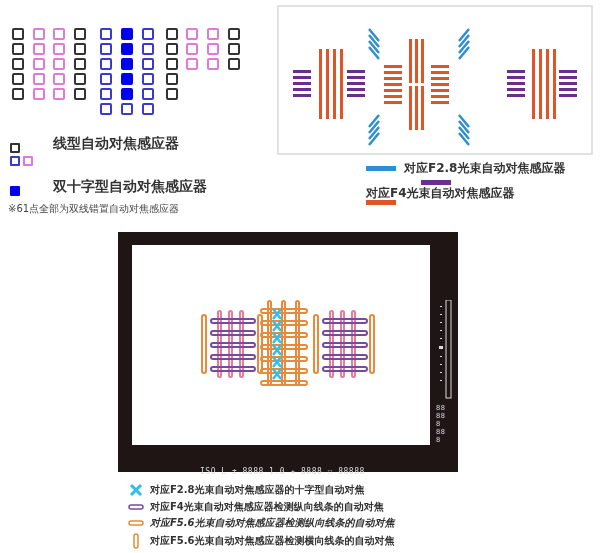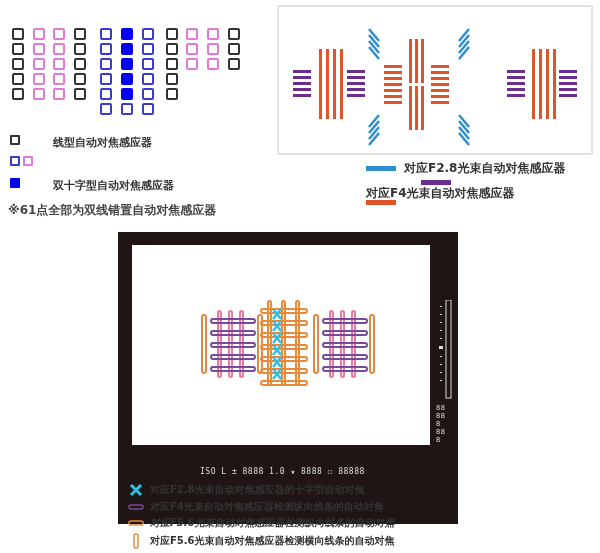--- a/index.html
+++ b/index.html
@@ -2,27 +2,27 @@
 <html><head>
 <meta charset="utf-8">
 <style>
   html,body{margin:0;padding:0;background:#fff;}
   body{width:600px;height:553px;position:relative;overflow:hidden;font-family:"DejaVu Sans",sans-serif;color:#222;}
   .abs{position:absolute;}
   .cell{position:absolute;width:9px;height:9px;border:2px solid #333;border-radius:2px;box-sizing:border-box;background:#fff;}
   .cell.pink{border-color:#e07ad6;}
   .cell.blue{border-color:#3a3ad0;}
   .cell.solid{border-color:#0000ee;background:#0000ee;}
-  .legend-row{position:absolute;display:flex;align-items:flex-start;font-size:11px;font-weight:bold;color:#333;}
+  .legend-row{position:absolute;display:flex;align-items:flex-end;font-size:14px;font-weight:bold;color:#333;}
   .sw{width:10px;height:10px;box-sizing:border-box;border:2px solid #333;border-radius:1px;display:inline-block;margin-right:3px;}
-  .note{position:absolute;font-size:12px;font-weight:bold;color:#444;}
+  .note{position:absolute;font-size:10px;font-weight:normal;color:#444;}
   .box{position:absolute;left:277px;top:5px;width:316px;height:150px;border:2px solid #e2e2e2;box-sizing:border-box;background:#fff;}
   .leg2{position:absolute;left:366px;display:flex;align-items:center;font-size:12px;font-weight:bold;color:#333;}
   .leg2 .line{width:30px;height:5px;margin-right:8px;}
-  .frame{position:absolute;left:118px;top:232px;width:340px;height:292px;background:#1e1514;}
+  .frame{position:absolute;left:118px;top:232px;width:340px;height:240px;background:#1e1514;}
   .inner{position:absolute;left:14px;top:13px;width:298px;height:200px;background:#fff;}
   .vbar{position:absolute;font-family:"DejaVu Sans Mono",monospace;font-size:7px;color:#ddd;letter-spacing:0.5px;}
   .leg3{position:absolute;left:128px;display:flex;align-items:center;font-size:10px;font-weight:bold;color:#333;}
   .leg3 .ic{width:16px;display:inline-flex;justify-content:center;margin-right:6px;}
 </style>
 </head>
 <body>
 
 <div id="grid" class="abs" style="left:0;top:0;width:250px;height:110px;">
     <div class="cell" style="left: 12px; top: 28px; width: 12px; height: 12px;"></div>

